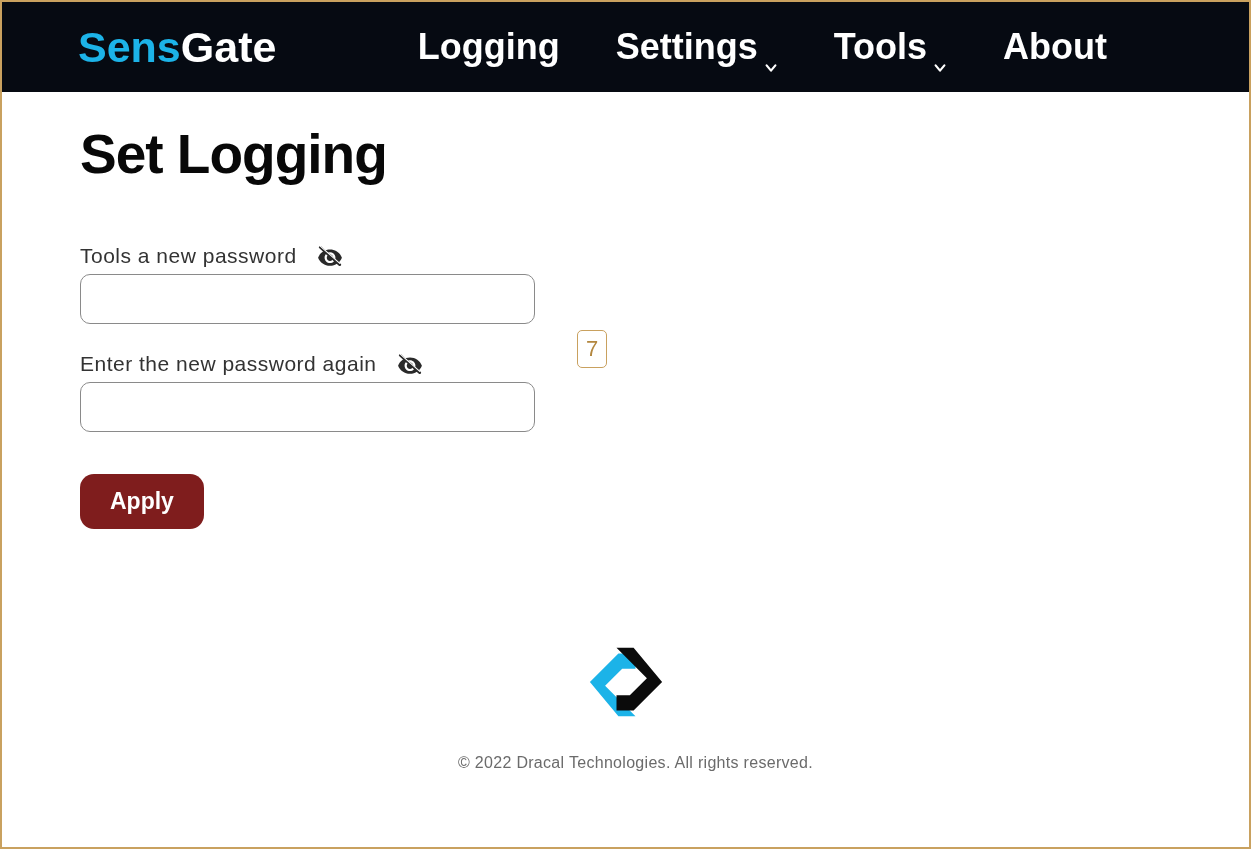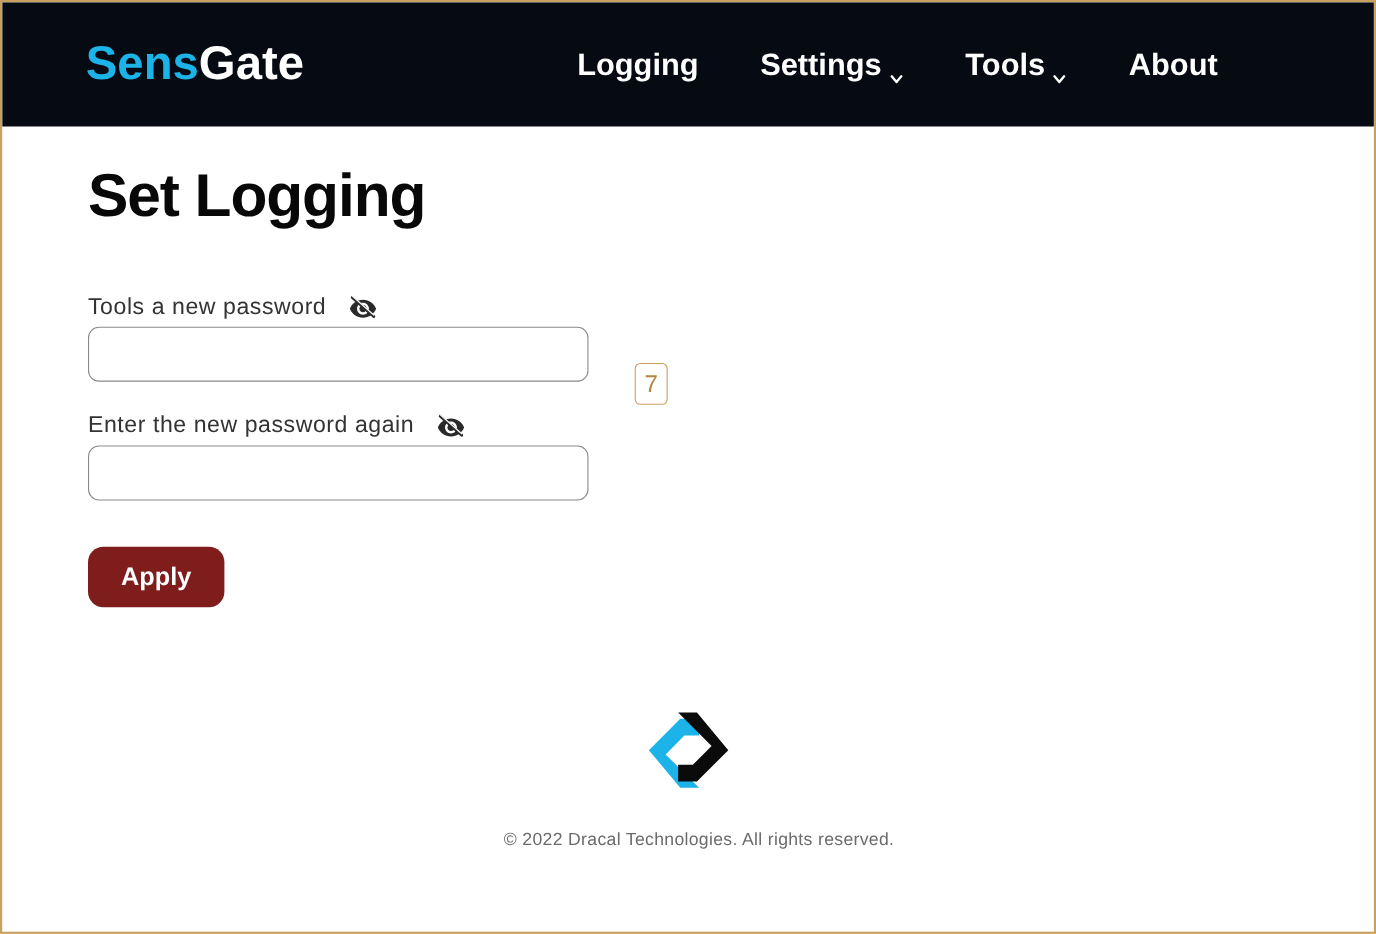--- a/index.html
+++ b/index.html
@@ -10,21 +10,21 @@
     body {
       font-family: -apple-system, BlinkMacSystemFont, "Segoe UI", Helvetica, Arial, sans-serif;
       width: 1251px;
       height: 849px;
       border: 2px solid #c9a15f;
       background: #ffffff;
       position: relative;
     }
     .navbar {
       background: #060a12;
-      height: 113px;
+      height: 90px;
       display: flex;
       align-items: center;
       padding: 0 76px;
     }
     .logo {
       font-size: 43px;
       font-weight: 700;
       flex: 0 0 auto;
     }
     .logo-sens {
@@ -34,21 +34,21 @@
       color: #ffffff;
     }
     .nav-links {
       display: flex;
       margin-left: auto;
       gap: 56px;
       padding-right: 66px;
     }
     .nav-item {
       color: #ffffff;
-      font-size: 28px;
+      font-size: 36px;
       font-weight: 600;
       cursor: pointer;
       display: flex;
       align-items: center;
       gap: 6px;
     }
     .chevron-down {
       width: 14px;
       height: 14px;
       display: inline-block;

